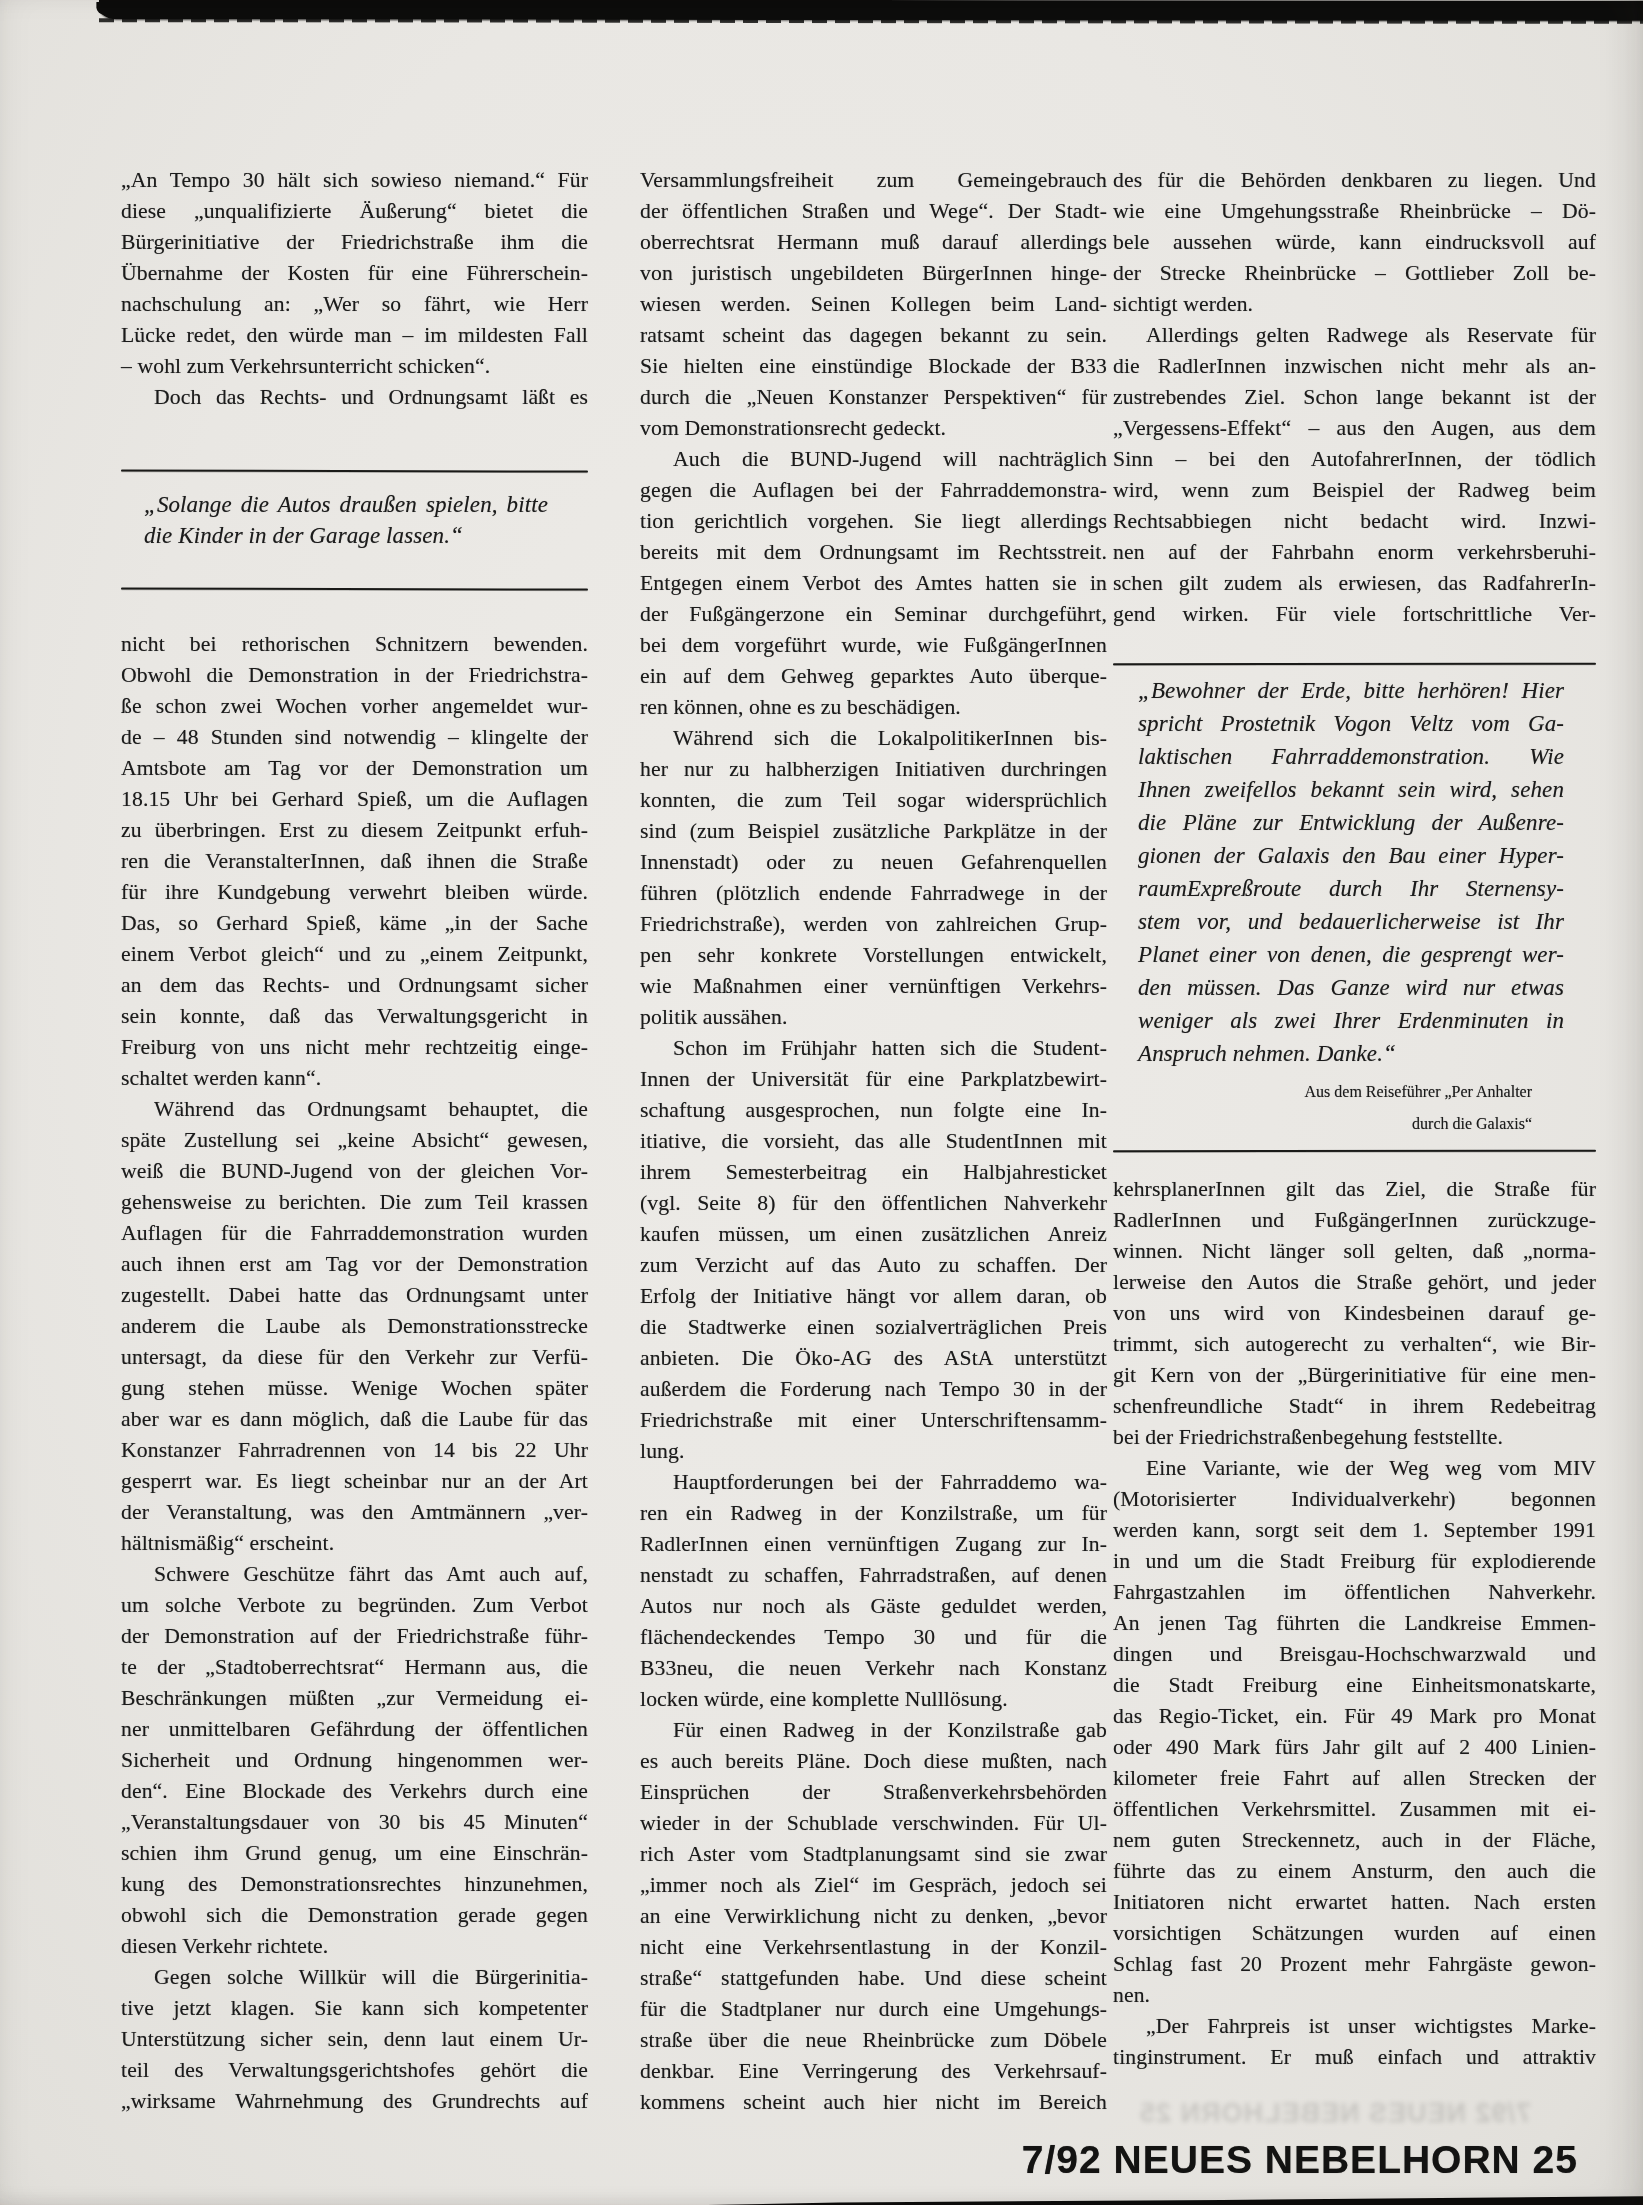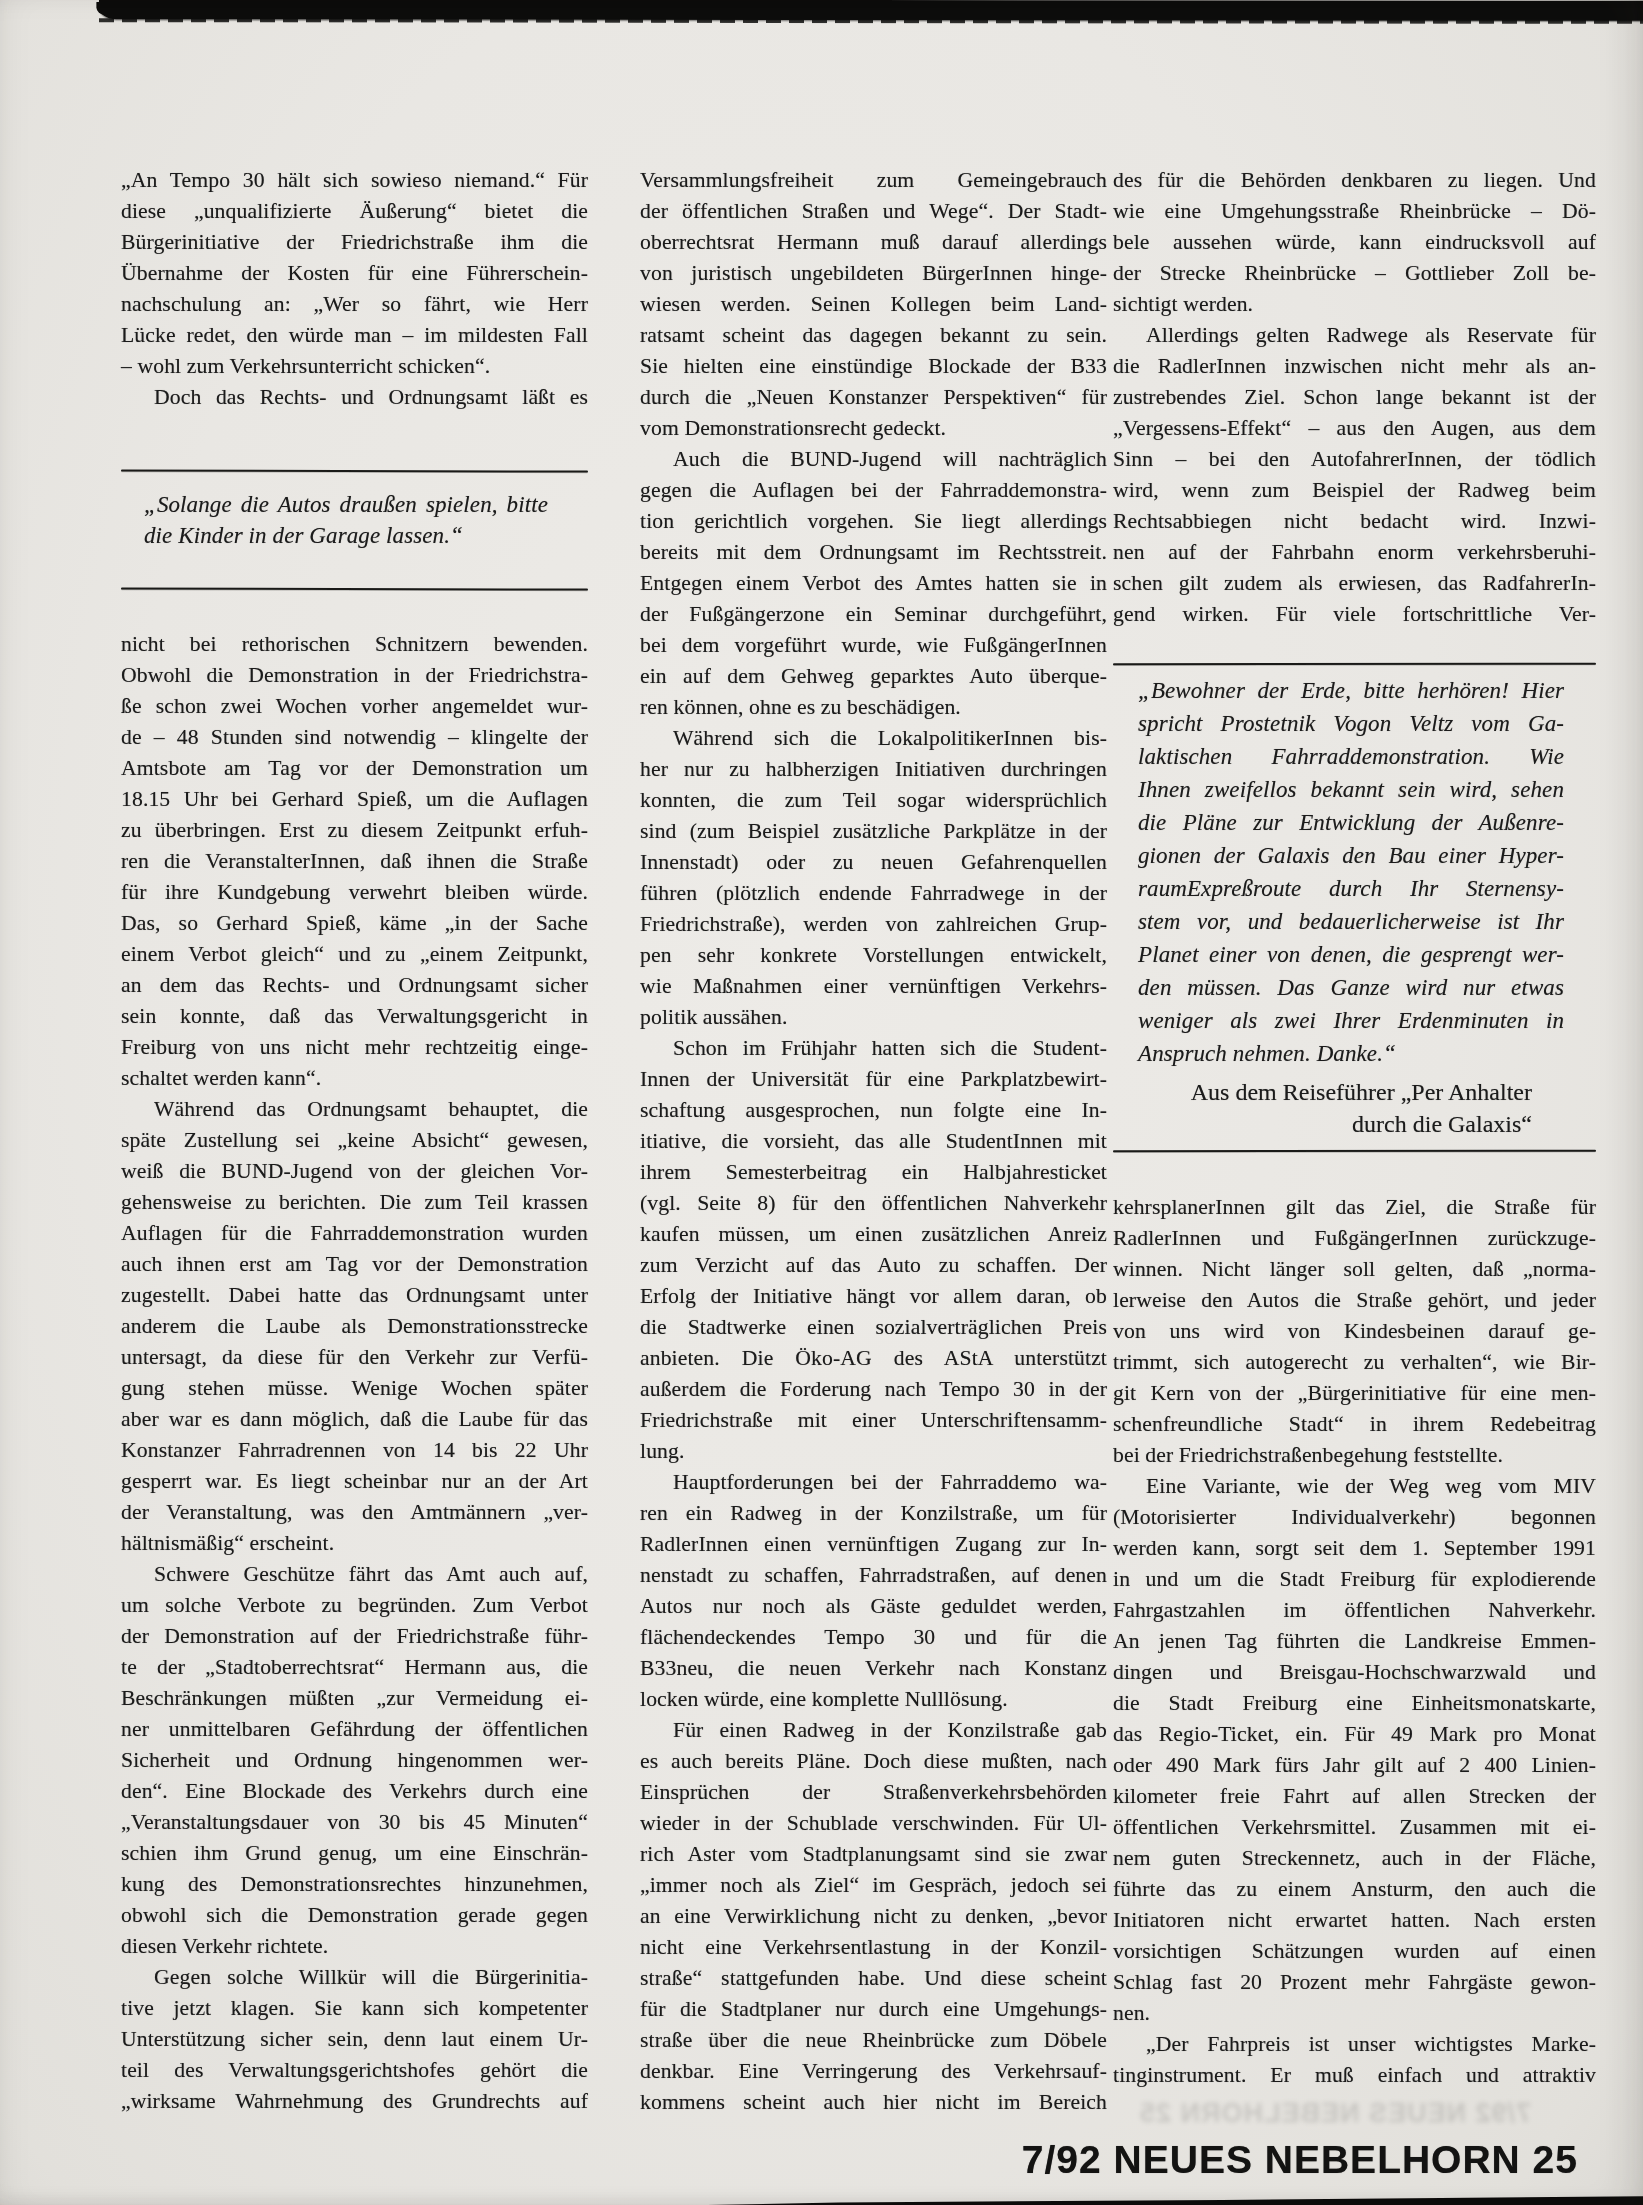--- a/index.html
+++ b/index.html
@@ -39,25 +39,25 @@
   .ln.end{text-align-last:left;}
   .ln.ind{text-indent:33px;}
   
   .pq{font-style:italic;}
   .rule{height:2px;background:#1a1a18;border-radius:1.3px;box-shadow:0 0.7px 0 rgba(26,26,24,.25);}
   .pq .ql{font-size:23px;letter-spacing:0.1px;}
   .pq1{margin-top:57px;margin-bottom:39px;}
   .pq1 .inner{padding:16.7px 40px 37px 23px;}
   .pq1 .ql{height:31px;line-height:31px;}
   .pq1 .rule{transform:rotate(.14deg);}
-  .pq2{margin-top:33px;margin-bottom:40px;}
+  .pq2{margin-top:33px;margin-bottom:22px;}
   .pq2 .inner{padding:9.3px 32px 10.7px 25px;}
   .pq2 .ql{height:33px;line-height:33px;}
   .pq2 .rule{transform:rotate(-.08deg);}
-  .attr{font-style:normal;font-size:24px;padding:5.3px 32px 0 0;}
+  .attr{font-style:normal;font-size:16px;padding:5.3px 32px 0 0;}
   .attr .al{height:32px;line-height:32px;text-align:right;text-shadow:0 0 0.7px rgba(25,25,25,.45);}
   
   .footer{
     position:absolute;top:2138px;right:66px;
     font-family:"Liberation Sans","DejaVu Sans",sans-serif;
     font-weight:bold;font-size:39px;letter-spacing:1px;color:#131312;
     text-shadow:0 0 0.7px rgba(20,20,20,.6);
   }
   .ghost{
     position:absolute;top:2098px;right:113px;

